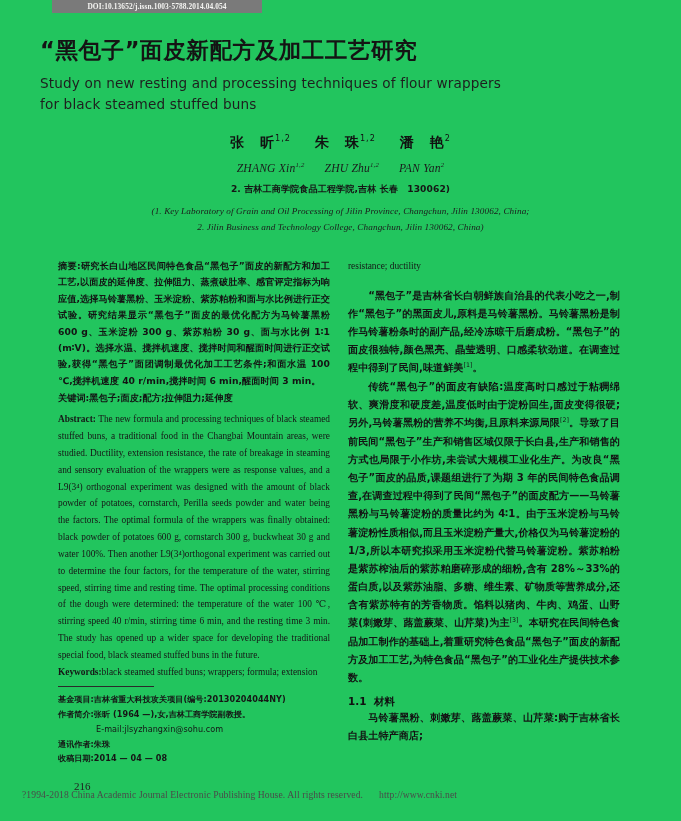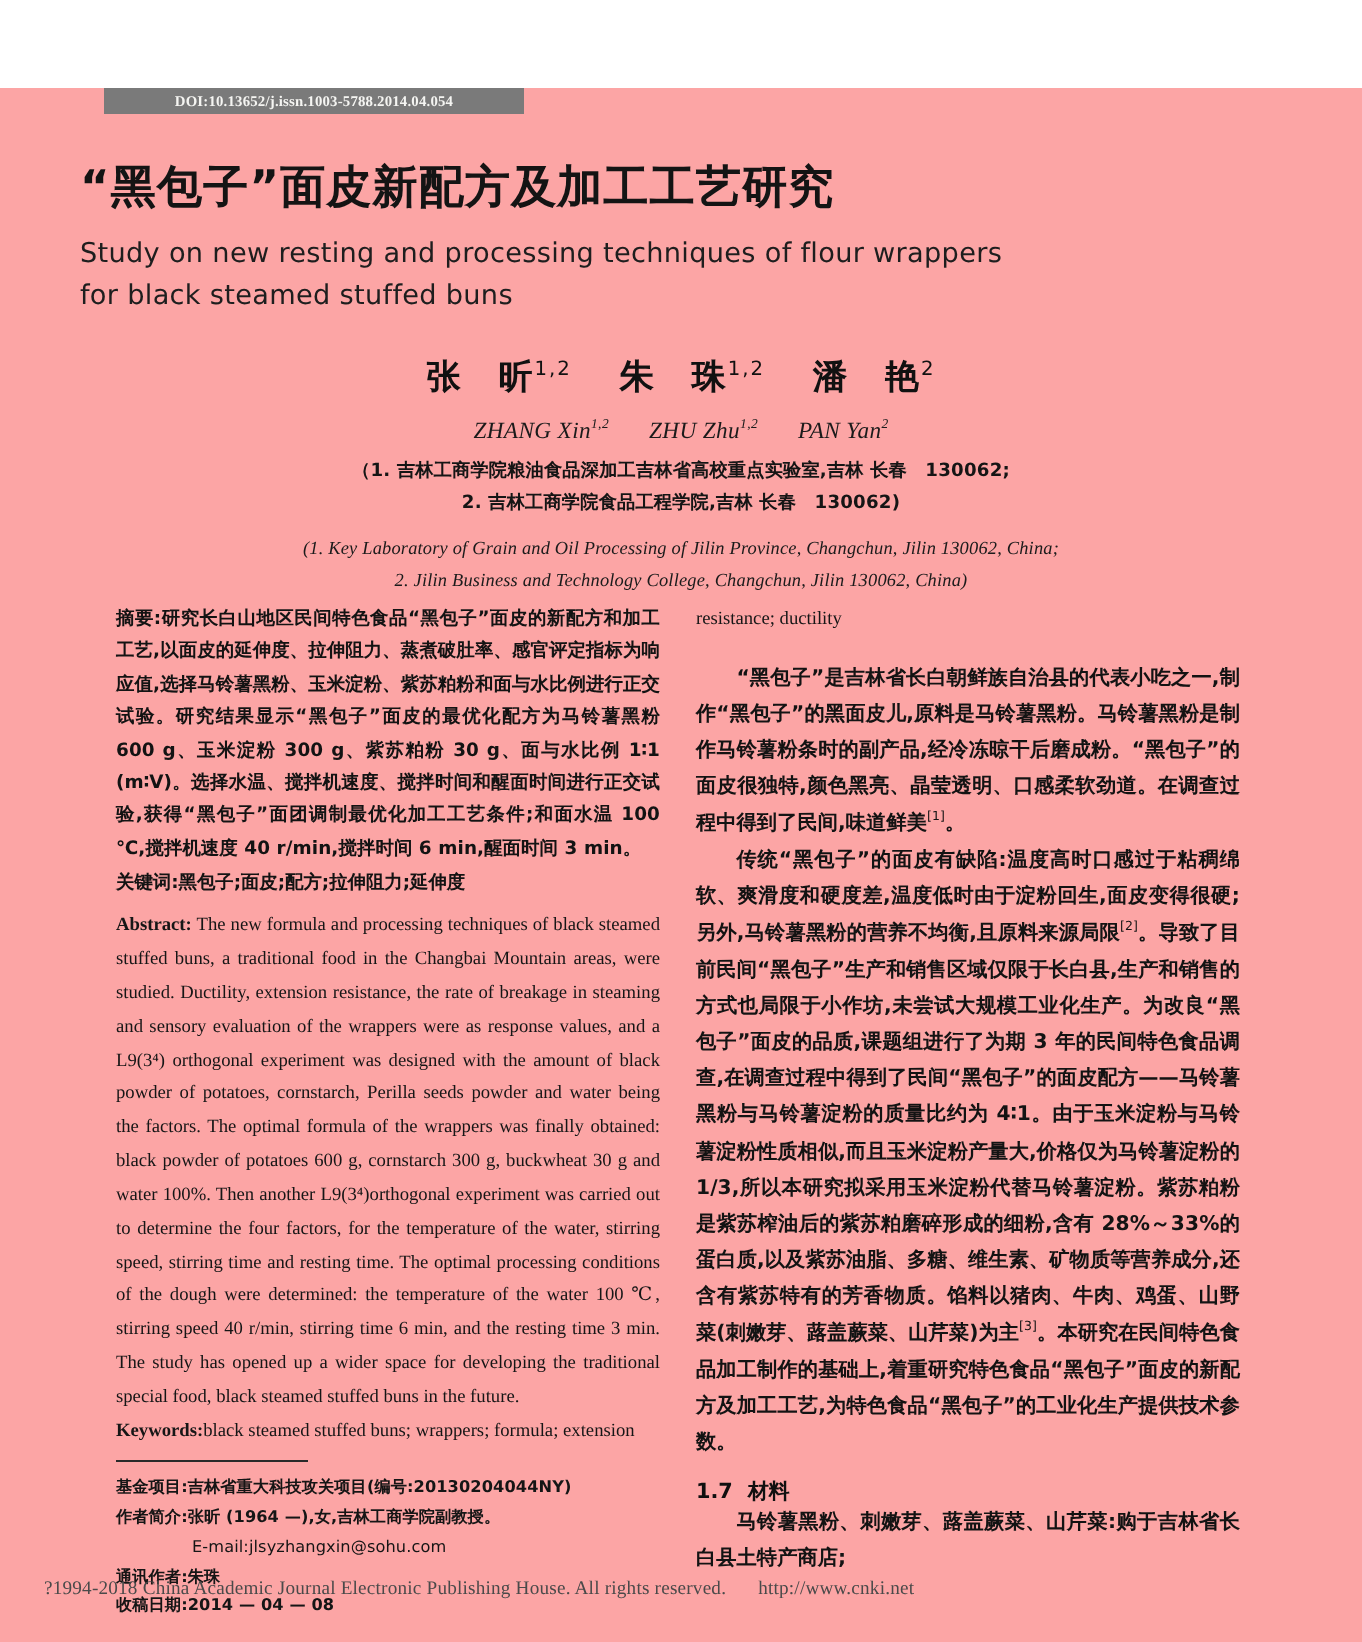--- a/index.html
+++ b/index.html
@@ -11,22 +11,21 @@
     width: 681px;
     height: 821px;
     position: relative;
     font-family: "Liberation Serif", "DejaVu Serif", serif;
     color: #1c1c1c;
     overflow: hidden;
   }
   .page {
     position: absolute;
     inset: 0;
-    background: #fca5a5;
-    margin-top: 44px;
+    background: #22c55e;
   }
 
   
   .doi-bar {
     position: absolute;
     left: 52px;
     top: 0px;
     width: 210px;
     height: 13px;
     background: #7a7a7a;
@@ -70,21 +69,21 @@
   
   .authors-zone {
     position: absolute;
     left: 40px;
     right: 40px;
     top: 133px;
     text-align: center;
   }
   .authors-cn {
     font-family: "DejaVu Sans", "Liberation Sans", sans-serif;
-    font-size: 17px;
+    font-size: 14px;
     font-weight: bold;
     color: #111;
     letter-spacing: 1px;
   }
   .authors-cn .nm { margin: 0 12px; }
   sup { font-size: 0.58em; vertical-align: super; font-weight: normal; }
 
   .authors-en {
     font-family: "Liberation Serif", serif;
     font-style: italic;
@@ -249,21 +248,20 @@
   </div>
 
   <div class="authors-zone">
     <div class="authors-cn">
       <span class="nm"><span>张　昕</span><sup>1,2</sup></span><span class="nm"><span>朱　珠</span><sup>1,2</sup></span><span class="nm"><span>潘　艳</span><sup>2</sup></span>
     </div>
     <div class="authors-en">
       <span class="nm"><span>ZHANG Xin</span><sup>1,2</sup></span><span class="nm"><span>ZHU Zhu</span><sup>1,2</sup></span><span class="nm"><span>PAN Yan</span><sup>2</sup></span>
     </div>
     <div class="affil-cn">
-      <div>（1. 吉林工商学院粮油食品深加工吉林省高校重点实验室,吉林 长春　130062;</div>
       <div>2. 吉林工商学院食品工程学院,吉林 长春　130062)</div>
     </div>
     <div class="affil-en">
       <div>(1. Key Laboratory of Grain and Oil Processing of Jilin Province, Changchun, Jilin 130062, China;</div>
       <div>2. Jilin Business and Technology College, Changchun, Jilin 130062, China)</div>
     </div>
   </div>
 
   <div class="col col-left">
 
@@ -292,21 +290,21 @@
 
     <div class="kw-cont">resistance; ductility</div>
 
     <div class="cn-body">
       <p class="first"><span>“黑包子”是吉林省长白朝鲜族自治县的代表小吃之一,制作“黑包子”的黑面皮儿,原料是马铃薯黑粉。马铃薯黑粉是制作马铃薯粉条时的副产品,经冷冻晾干后磨成粉。“黑包子”的面皮很独特,颜色黑亮、晶莹透明、口感柔软劲道。在调查过程中得到了民间,味道鲜美</span><sup class="ref">[1]</sup><span>。</span></p>
 
       <p><span>传统“黑包子”的面皮有缺陷:温度高时口感过于粘稠绵软、爽滑度和硬度差,温度低时由于淀粉回生,面皮变得很硬;另外,马铃薯黑粉的营养不均衡,且原料来源局限</span><sup class="ref">[2]</sup><span>。导致了目前民间“黑包子”生产和销售区域仅限于长白县,生产和销售的方式也局限于小作坊,未尝试大规模工业化生产。为改良“黑包子”面皮的品质,课题组进行了为期 3 年的民间特色食品调查,在调查过程中得到了民间“黑包子”的面皮配方——马铃薯黑粉与马铃薯淀粉的质量比约为 4∶1。由于玉米淀粉与马铃薯淀粉性质相似,而且玉米淀粉产量大,价格仅为马铃薯淀粉的 1/3,所以本研究拟采用玉米淀粉代替马铃薯淀粉。紫苏粕粉是紫苏榨油后的紫苏粕磨碎形成的细粉,含有 28%～33%的蛋白质,以及紫苏油脂、多糖、维生素、矿物质等营养成分,还含有紫苏特有的芳香物质。馅料以猪肉、牛肉、鸡蛋、山野菜(刺嫩芽、蕗盖蕨菜、山芹菜)为主</span><sup class="ref">[3]</sup><span>。本研究在民间特色食品加工制作的基础上,着重研究特色食品“黑包子”面皮的新配方及加工工艺,为特色食品“黑包子”的工业化生产提供技术参数。</span></p>
     </div>
 
 
-    <div class="h2"><span class="num">1.7</span><span>材料</span></div>
+    <div class="h2"><span class="num">1.1</span><span>材料</span></div>
 
     <div class="cn-body">
       <p>马铃薯黑粉、刺嫩芽、蕗盖蕨菜、山芹菜:购于吉林省长白县土特产商店;</p>
     </div>
   </div>
 
   <div class="footer">
     <span>?1994-2018 China Academic Journal Electronic Publishing House. All rights reserved.</span><span class="url">http://www.cnki.net</span>
   </div>
 

